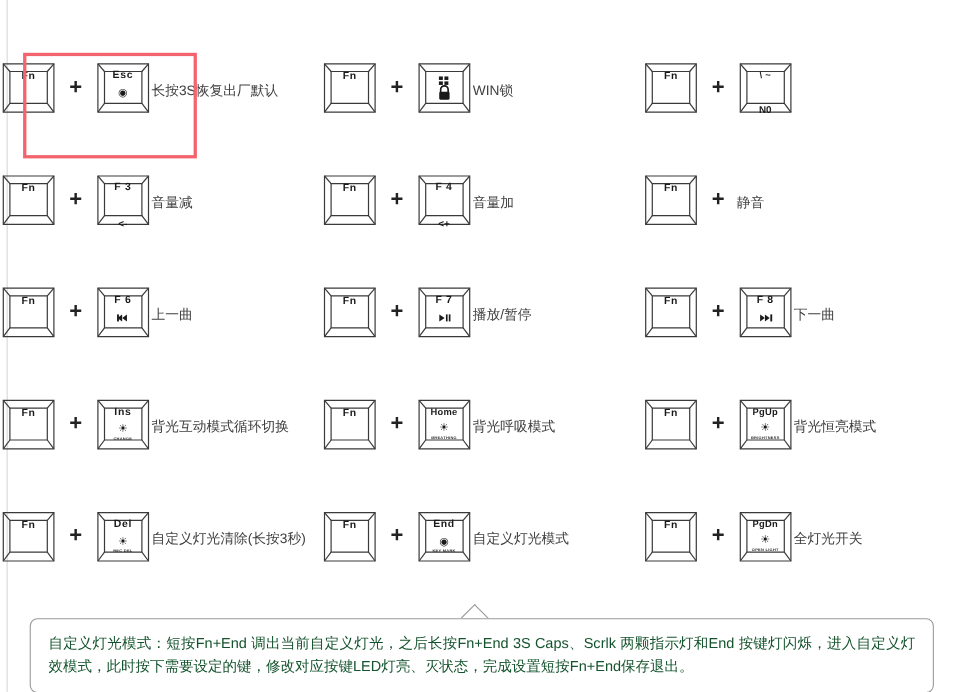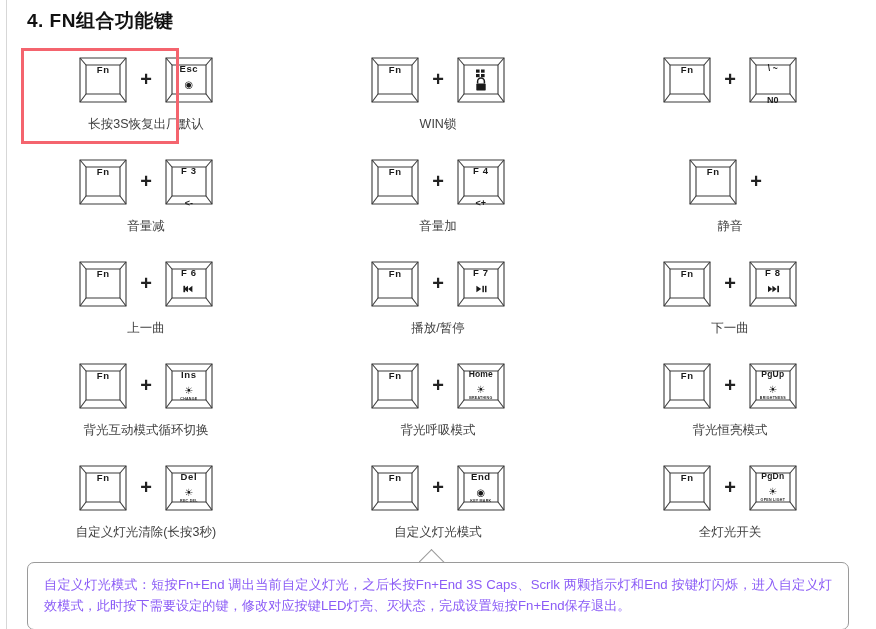--- a/index.html
+++ b/index.html
@@ -53,21 +53,21 @@
   }
   .row {
     position: relative;
     height: 102px;
   }
   .cell {
     position: absolute;
     width: 292px;
     top: 0;
     display: flex;
-    flex-direction: column;
+    flex-direction: row;
     align-items: center;
   }
   .cell.col0 { left: 0px; }
   .cell.col1 { left: 292px; }
   .cell.col2 { left: 584px; }
 
   .combo {
     display: flex;
     align-items: center;
     justify-content: center;
@@ -170,21 +170,21 @@
   }
   .note-box {
     position: relative;
     border: 1px solid #9a9a9a;
     border-radius: 7px;
     padding: 11px 16px 12px 16px;
     box-sizing: border-box;
     background: #fff;
     font-size: 13.2px;
     line-height: 1.62;
-    color: #8b5cf6;
+    color: #14532d;
   }
   .note-arrow, .note-arrow-fill {
     position: absolute;
     left: 392px;
     width: 26px;
     height: 13px;
   }
   .note-arrow {
     top: -13px;
     overflow: hidden;
@@ -203,21 +203,20 @@
   }
   .note-text { margin: 0; text-align: justify; }
 </style>
 </head>
 <body>
 
 <div class="page">
 
   <div class="left-rule"></div>
 
-  <div class="heading">4. FN组合功能键</div>
 
   <div class="grid">
 
     <div class="row">
       <div class="cell col0">
         <div class="combo">
           <span class="keycap blank">
             <svg width="52" height="52" viewBox="0 0 52 52" aria-hidden="true">
               <path d="M3 4 L49 4 L49 48 L3 48 Z" fill="none" stroke="#3a3a3a" stroke-width="1.1"></path>
               <path d="M9 11 L43 11 L43 40 L9 40 Z" fill="none" stroke="#3a3a3a" stroke-width="1.1"></path>

